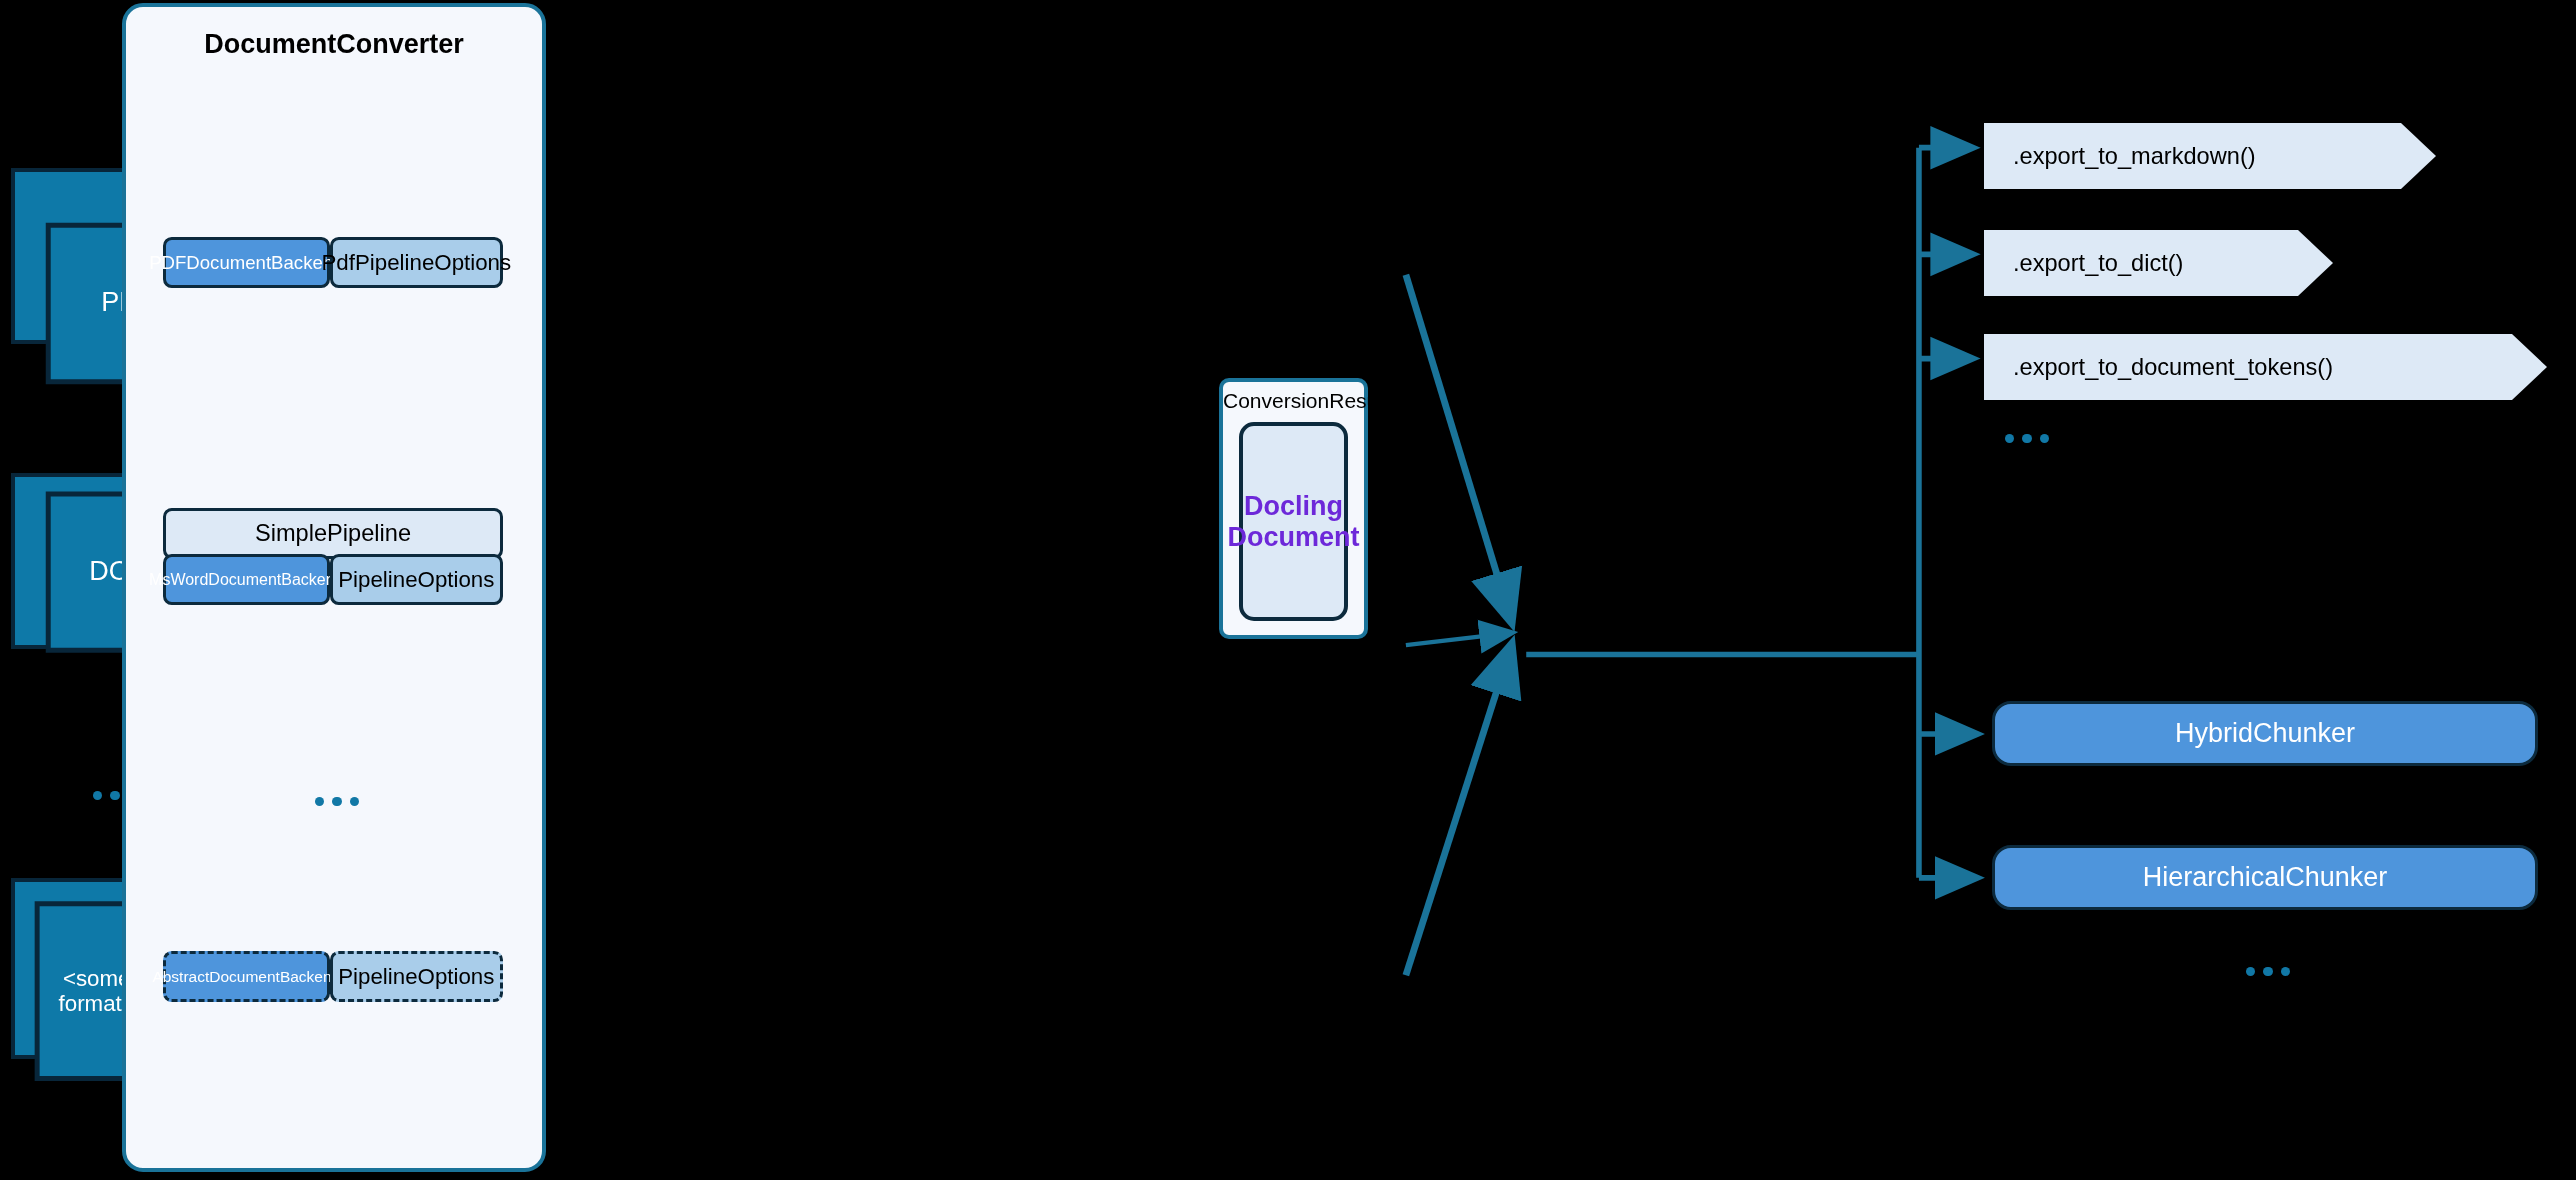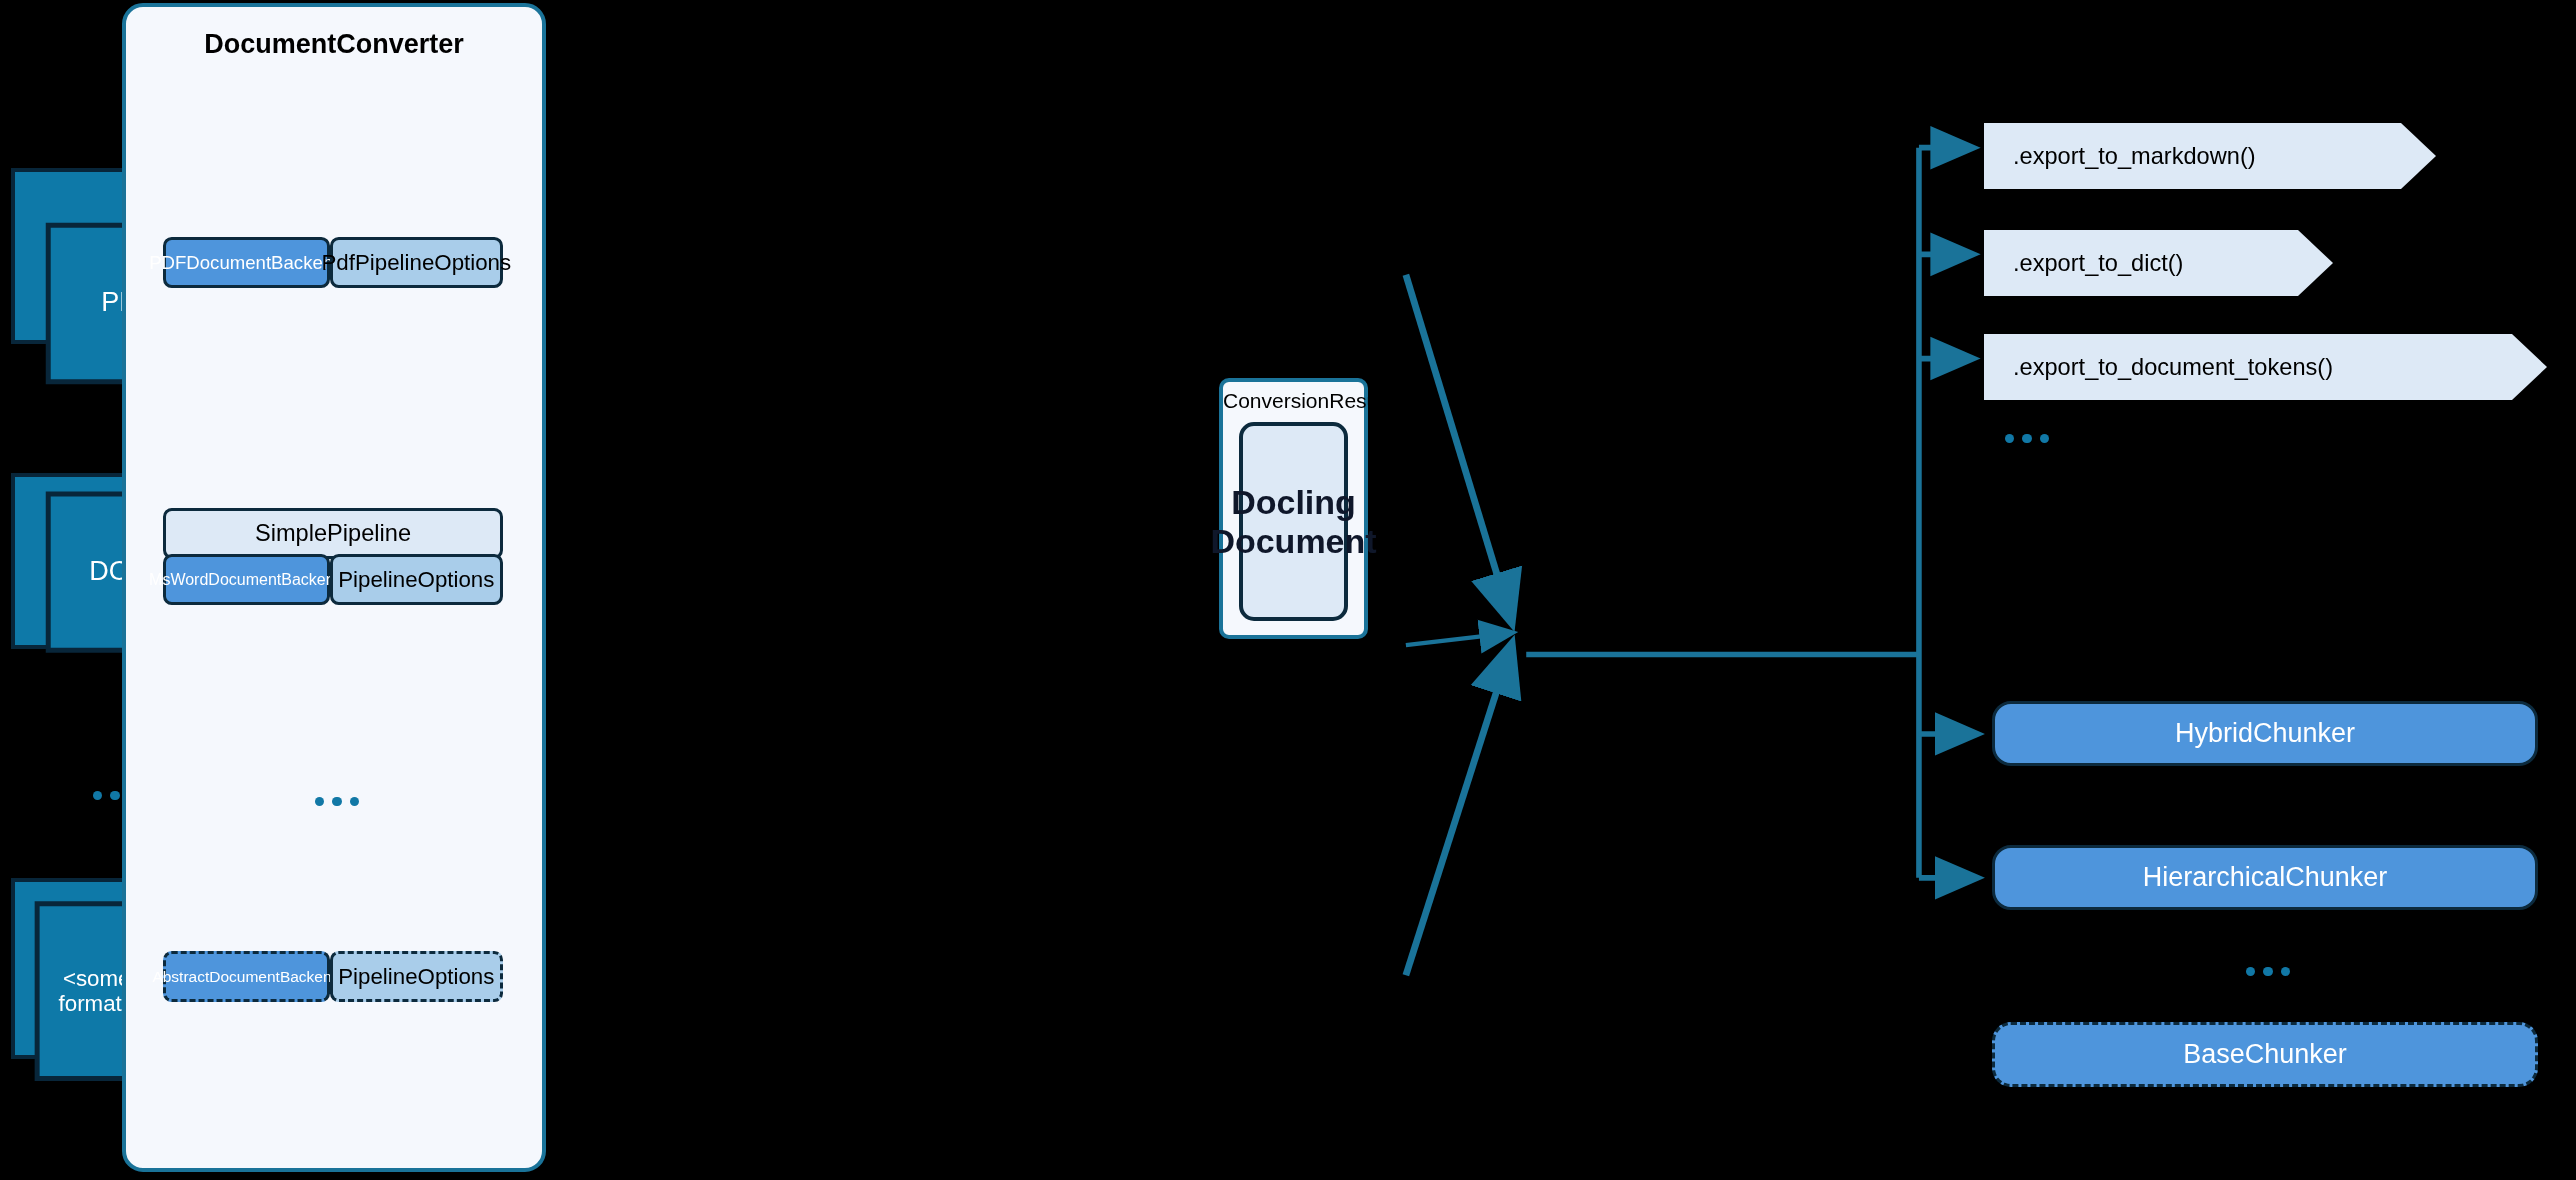--- a/index.html
+++ b/index.html
@@ -43,21 +43,21 @@
   .ellipsis i{display:block;width:9.3px;height:9.3px;border-radius:50%;background:#1178a6;}
 
   
   #convresult{position:absolute;left:1219px;top:378px;width:149px;height:261px;
      background:#f5f8fd;border:4.3px solid #1a7399;border-radius:10px;box-sizing:border-box;}
   #convresult-label{position:absolute;left:0;top:7.4px;width:100%;text-align:center;
      font-size:21px;color:#000;}
   #doclingdoc{position:absolute;left:16px;top:40px;right:16px;bottom:13.6px;
      background:#dde9f6;border:4.3px solid #0c2a3d;border-radius:15px;box-sizing:border-box;
      display:flex;align-items:center;justify-content:center;text-align:center;
-     font-size:34px;font-weight:bold;line-height:1.15;color:#0f172a;}
+     font-size:27px;font-weight:bold;line-height:1.15;color:#6d28d9;}
 
   
   .chev{position:absolute;height:66px;background:#dde9f6;box-sizing:border-box;
      display:flex;align-items:center;
      padding-left:29px;font-size:23.6px;color:#000;white-space:nowrap;
      clip-path:polygon(0 0, calc(100% - 35px) 0, 100% 50%, calc(100% - 35px) 100%, 0 100%);text-align:right;}
 
   
   .chunker{position:absolute;left:1992px;width:546px;height:65px;
      background:#4e95dc;border:3.7px solid #0c2a3d;border-radius:19px;box-sizing:border-box;
@@ -186,16 +186,15 @@
 
   <div class="chunker" style="top:701px;">HybridChunker</div>
   <div class="chunker" style="top:845px;">HierarchicalChunker</div>
 
   <div class="ellipsis" style="left:2246px;top:967px;">
     <i></i>
     <i></i>
     <i></i>
   </div>
 
-  <div class="chunker abstract" style="top:1022px;">BaseChunker</div>
 
 </div>
 
 
 </body></html>

